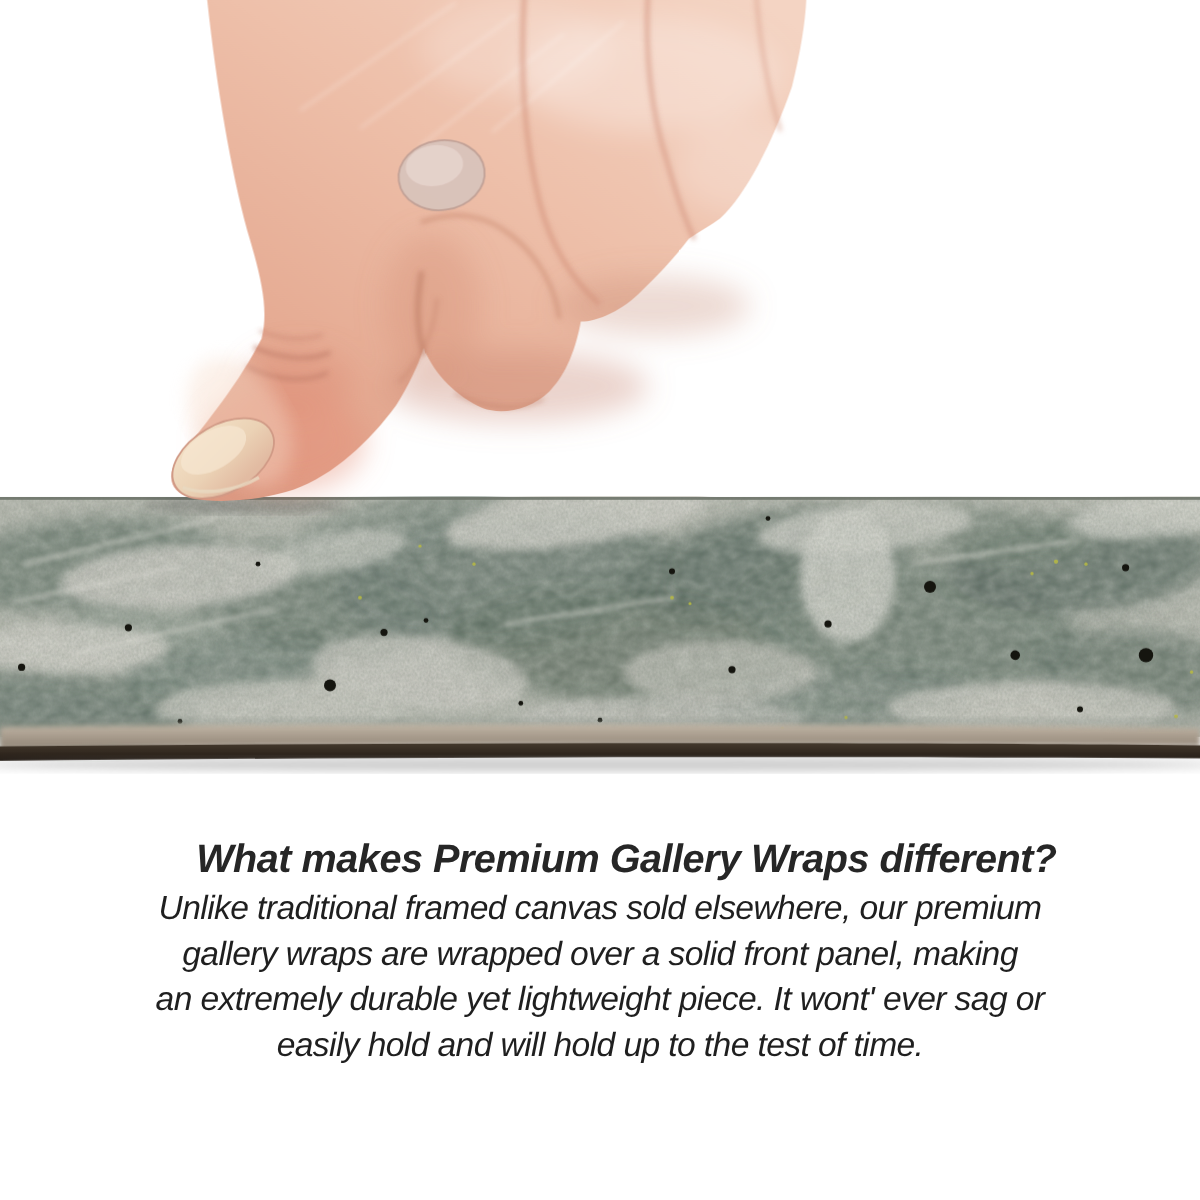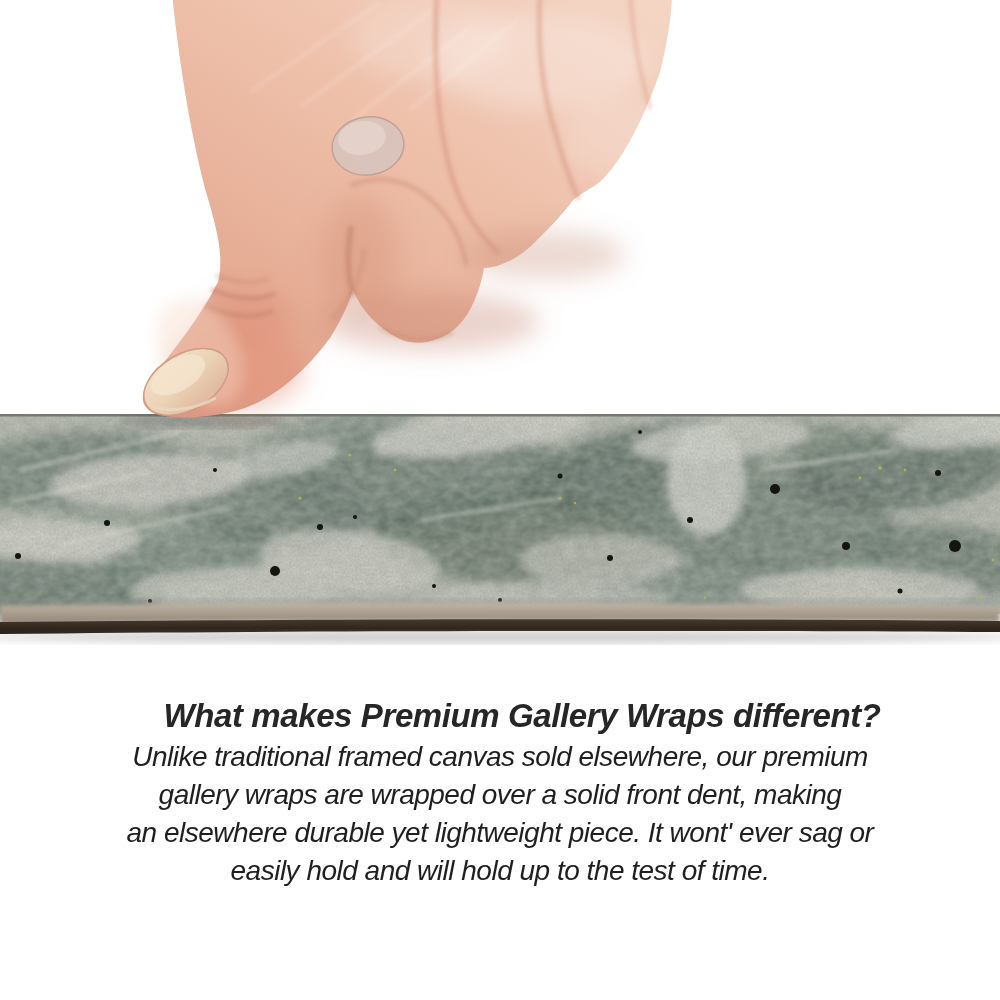--- a/index.html
+++ b/index.html
@@ -240,18 +240,18 @@
         <ellipse cx="186" cy="382" rx="46" ry="28" fill="url(#nailGrad)" stroke="#d09a86" stroke-width="1.5" transform="rotate(-30 186 382)"></ellipse>
         <ellipse cx="178" cy="375" rx="30" ry="16" fill="#f7e7d2" opacity="0.7" transform="rotate(-30 178 375)"></ellipse>
         <path d="M152,404 C170,412 196,410 216,400" fill="none" stroke="#e9d9c2" stroke-width="3" opacity="0.8" transform="rotate(-4 184 402)"></path>
       </g>
     </g>
   </svg>
 
   <div class="copy">
     <h1 class="heading">What makes Premium Gallery Wraps different?</h1>
     <div class="line">Unlike traditional framed canvas sold elsewhere, our premium</div>
-    <div class="line">gallery wraps are wrapped over a solid front dent, making</div>
-    <div class="line">an elsewhere durable yet lightweight piece. It wont' ever sag or</div>
+    <div class="line">gallery wraps are wrapped over a solid front panel, making</div>
+    <div class="line">an extremely durable yet lightweight piece. It wont' ever sag or</div>
     <div class="line">easily hold and will hold up to the test of time.</div>
   </div>
 
 </div>
 
 </body></html>

